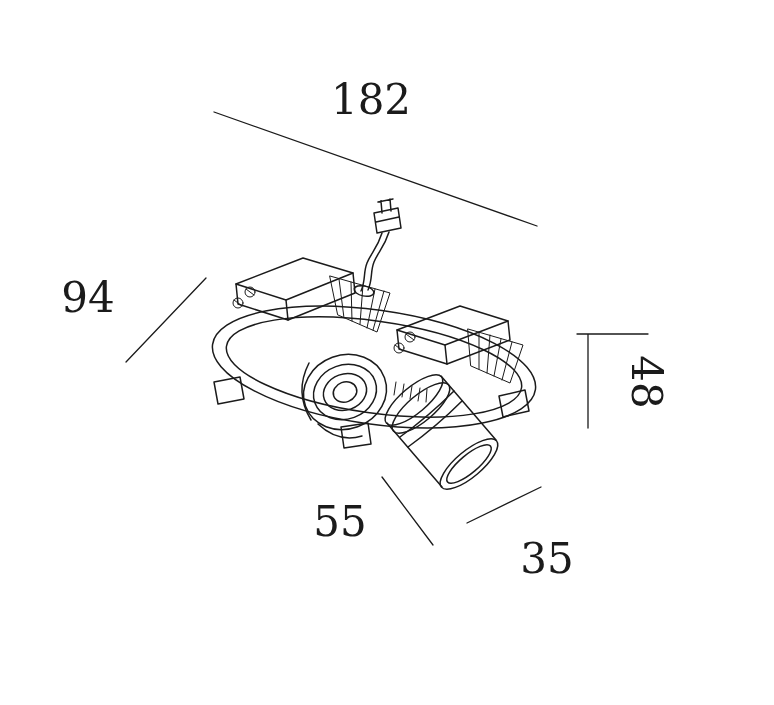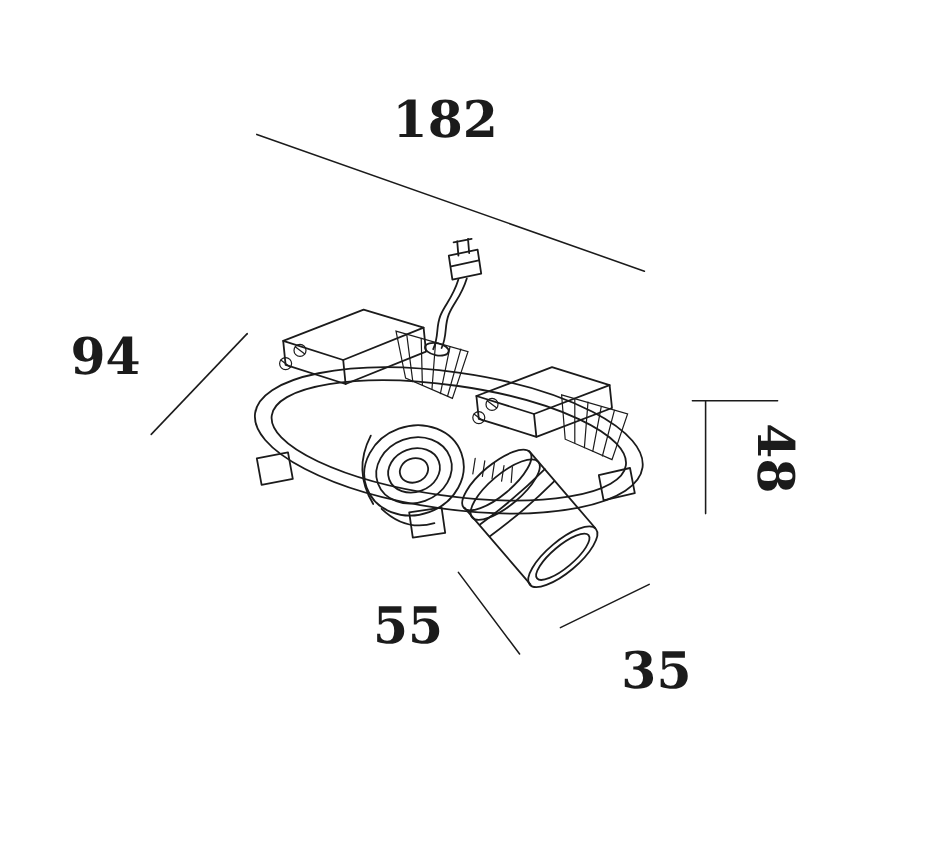--- a/index.html
+++ b/index.html
@@ -6,21 +6,20 @@
     margin: 0;
     padding: 0;
     background: #ffffff;
   }
   .stage {
     position: relative;
     width: 774px;
     height: 705px;
     background: #ffffff;
     overflow: hidden;
-    font-weight: bold;
   }
   svg { display: block; }
   .ln {
     stroke: #1b1b1b;
     stroke-width: 1.5;
     fill: none;
     stroke-linecap: round;
     stroke-linejoin: round;
   }
   .hatch {

